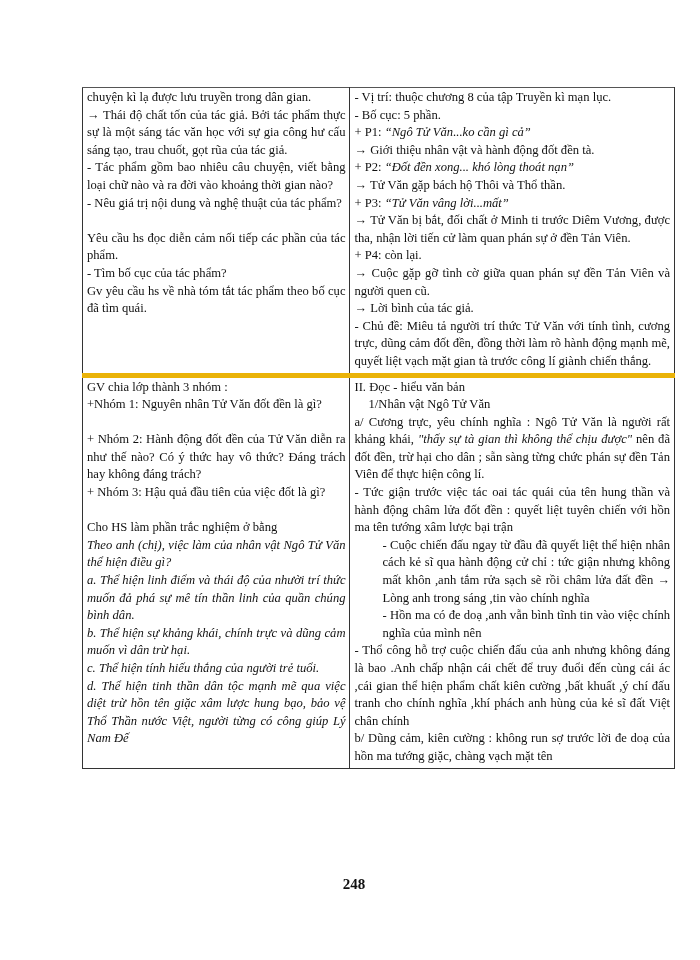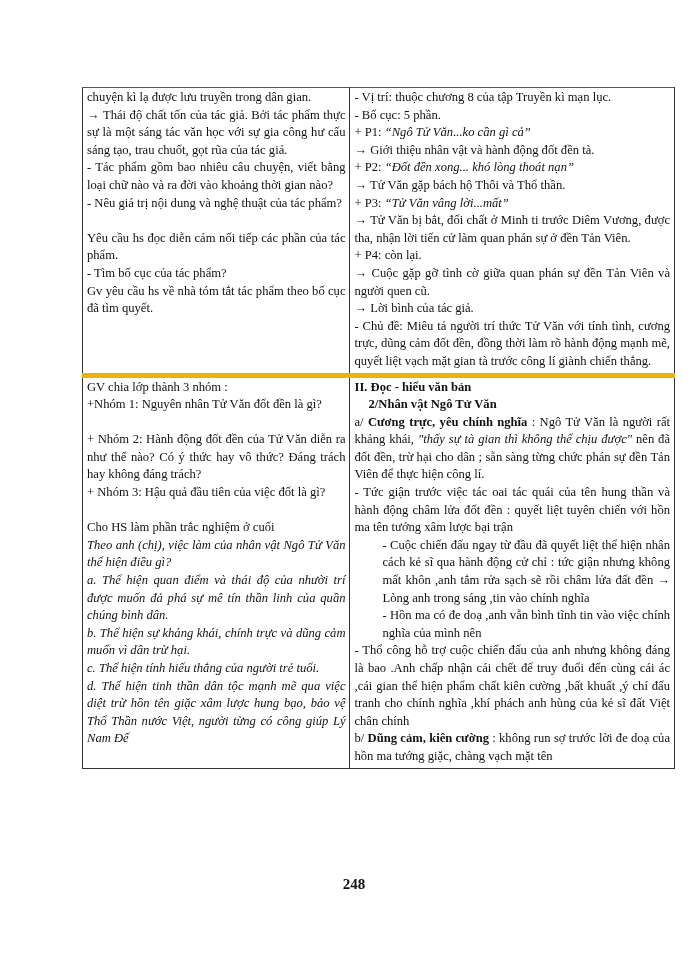--- a/index.html
+++ b/index.html
@@ -12,21 +12,21 @@
     }
     .page-table td { border: 1px solid #333; vertical-align: top; padding: 1px 4px 2px 4px; }
     .page-table tr.row1 td { border-top: 1px solid #555; }
     .page-table tr.row2 td { border-top: 5px solid #eab308; }
     .col-left { width: 244px; }
     .col-right { width: 296px; }
     .j { text-align: justify; }
     .p { margin: 0; }
     .gap { height: 17.6px; }
     .it { font-style: italic; }
-    .b { font-weight: bold; }
+    .b { font-weight: normal; }
     .ind1 { padding-left: 14px; }
     .ind2 { padding-left: 28px; }
     .page-number {
       position: absolute; left: 0; width: 672px; top: 876px; text-align: center;
       font-weight: bold; font-size: 15px; padding-left: 36px; box-sizing: border-box;
     }
   </style>
 </head>
 <body>
 
@@ -38,21 +38,21 @@
   <tbody>
       <tr class="row1">
     <td class="j">
       <p class="p">chuyện kì lạ được lưu truyền trong dân gian.</p>
       <p class="p">→ Thái độ chất tốn của tác giả. Bởi tác phẩm thực sự là một sáng tác văn học với sự gia công hư cấu sáng tạo, trau chuốt, gọt rũa của tác giả.</p>
       <p class="p">- Tác phẩm gồm bao nhiêu câu chuyện, viết bằng loại chữ nào và ra đời vào khoảng thời gian nào?</p>
       <p class="p">- Nêu giá trị nội dung và nghệ thuật của tác phẩm?</p>
       <div class="gap"></div>
       <p class="p">Yêu cầu hs đọc diễn cảm nối tiếp các phần của tác phẩm.</p>
       <p class="p">- Tìm bố cục của tác phẩm?</p>
-      <p class="p">Gv yêu cầu hs về nhà tóm tắt tác phẩm theo bố cục đã tìm quyết.</p>
+      <p class="p">Gv yêu cầu hs về nhà tóm tắt tác phẩm theo bố cục đã tìm quái.</p>
     </td>
     <td class="j">
       <p class="p"> - Vị trí: thuộc chương 8 của tập Truyền kì mạn lục.</p>
       <p class="p">- Bố cục: 5 phần.</p>
       <p class="p"><span>+ P1: </span><span class="it">“Ngô Tử Văn...ko cần gì cả”</span></p>
       <p class="p">→ Giới thiệu nhân vật và hành động đốt đền tà.</p>
       <p class="p"><span>+ P2: </span><span class="it">“Đốt đền xong... khó lòng thoát nạn”</span></p>
       <p class="p">→ Tử Văn gặp bách hộ Thôi và Thổ thần.</p>
       <p class="p"><span>+ P3: </span><span class="it">“Tử Văn vâng lời...mất”</span></p>
       <p class="p">→ Tử Văn bị bắt, đối chất ở Minh ti trước Diêm Vương, được tha, nhận lời tiến cử làm quan phán sự ở đền Tản Viên.</p>
@@ -63,30 +63,30 @@
     </td>
   </tr>
   <tr class="row2">
     <td class="j">
       <p class="p">GV chia lớp thành 3 nhóm :</p>
       <p class="p">+Nhóm 1: Nguyên nhân Tử Văn đốt đền là gì?</p>
       <div class="gap"></div>
       <p class="p">+ Nhóm 2: Hành động đốt đền của Tử Văn diễn ra như thế nào? Có ý thức hay vô thức? Đáng trách hay không đáng trách?</p>
       <p class="p">+ Nhóm 3: Hậu quả đầu tiên của việc đốt là gì?</p>
       <div class="gap"></div>
-      <p class="p">Cho HS làm phần trắc nghiệm ở cuối</p>
+      <p class="p">Cho HS làm phần trắc nghiệm ở bằng</p>
       <p class="p it">Theo anh (chị), việc làm của nhân vật Ngô Tử Văn thể hiện điều gì?</p>
-      <p class="p it">a. Thể hiện quan điểm và thái độ của nhười trí được muốn đả phá sự mê tín thần linh của quần chúng bình dân.</p>
+      <p class="p it">a. Thể hiện linh điểm và thái độ của nhười trí thức muốn đả phá sự mê tín thần linh của quần chúng bình dân.</p>
       <p class="p it">b. Thể hiện sự khảng khái, chính trực và dũng cảm muốn vì dân trừ hại.</p>
       <p class="p it">c. Thể hiện tính hiếu thắng của người trẻ tuổi.</p>
       <p class="p it">d. Thể hiện tinh thần dân tộc mạnh mẽ qua việc diệt trừ hồn tên giặc xâm lược hung bạo, bảo vệ Thổ Thần nước Việt, người từng có công giúp Lý Nam Đế</p>
     </td>
     <td class="j">
       <p class="p b">II. Đọc - hiểu văn bản</p>
-      <p class="p b ind1">2/Nhân vật Ngô Tử Văn</p>
+      <p class="p b ind1">1/Nhân vật Ngô Tử Văn</p>
       <p class="p"><span>a/ </span><span class="b">Cương trực, yêu chính nghĩa</span><span> : Ngô Tử Văn là người rất khảng khái, </span><span class="it">"thấy sự tà gian thì không thể chịu được"</span><span> nên đã đốt đền, trừ hại cho dân ; sẵn sàng từng chức phán sự đền Tản Viên để thực hiện công lí.</span></p>
       <p class="p">- Tức giận trước việc tác oai tác quái của tên hung thần và hành động châm lửa đốt đền : quyết liệt tuyên chiến với hồn ma tên tướng xâm lược bại trận</p>
       <p class="p ind2" style="text-indent:0">- Cuộc chiến đấu ngay từ đầu đã quyết liệt thể hiện nhân cách kẻ sĩ qua hành động cử chỉ : tức giận nhưng không mất khôn ,anh tắm rửa sạch sẽ rồi châm lửa đất đền  →   Lòng anh trong sáng ,tin vào chính nghĩa</p>
       <p class="p ind2">- Hồn ma có đe doạ ,anh vẫn bình tĩnh tin vào việc chính nghĩa của mình nên</p>
       <p class="p">-  Thổ công hỗ trợ cuộc chiến đấu của anh nhưng không đáng là bao .Anh chấp nhận cái chết để truy đuổi đến cùng cái ác ,cái gian thể hiện phẩm chất kiên cường ,bất khuất ,ý chí đấu tranh cho chính nghĩa ,khí phách anh hùng của kẻ sĩ đất Việt chân chính</p>
       <p class="p"><span>b/ </span><span class="b">Dũng cảm, kiên cường</span><span> : không run sợ trước lời đe doạ của hồn ma tướng giặc, chàng vạch mặt tên</span></p>
     </td>
   </tr>
 </tbody>
   </table>

